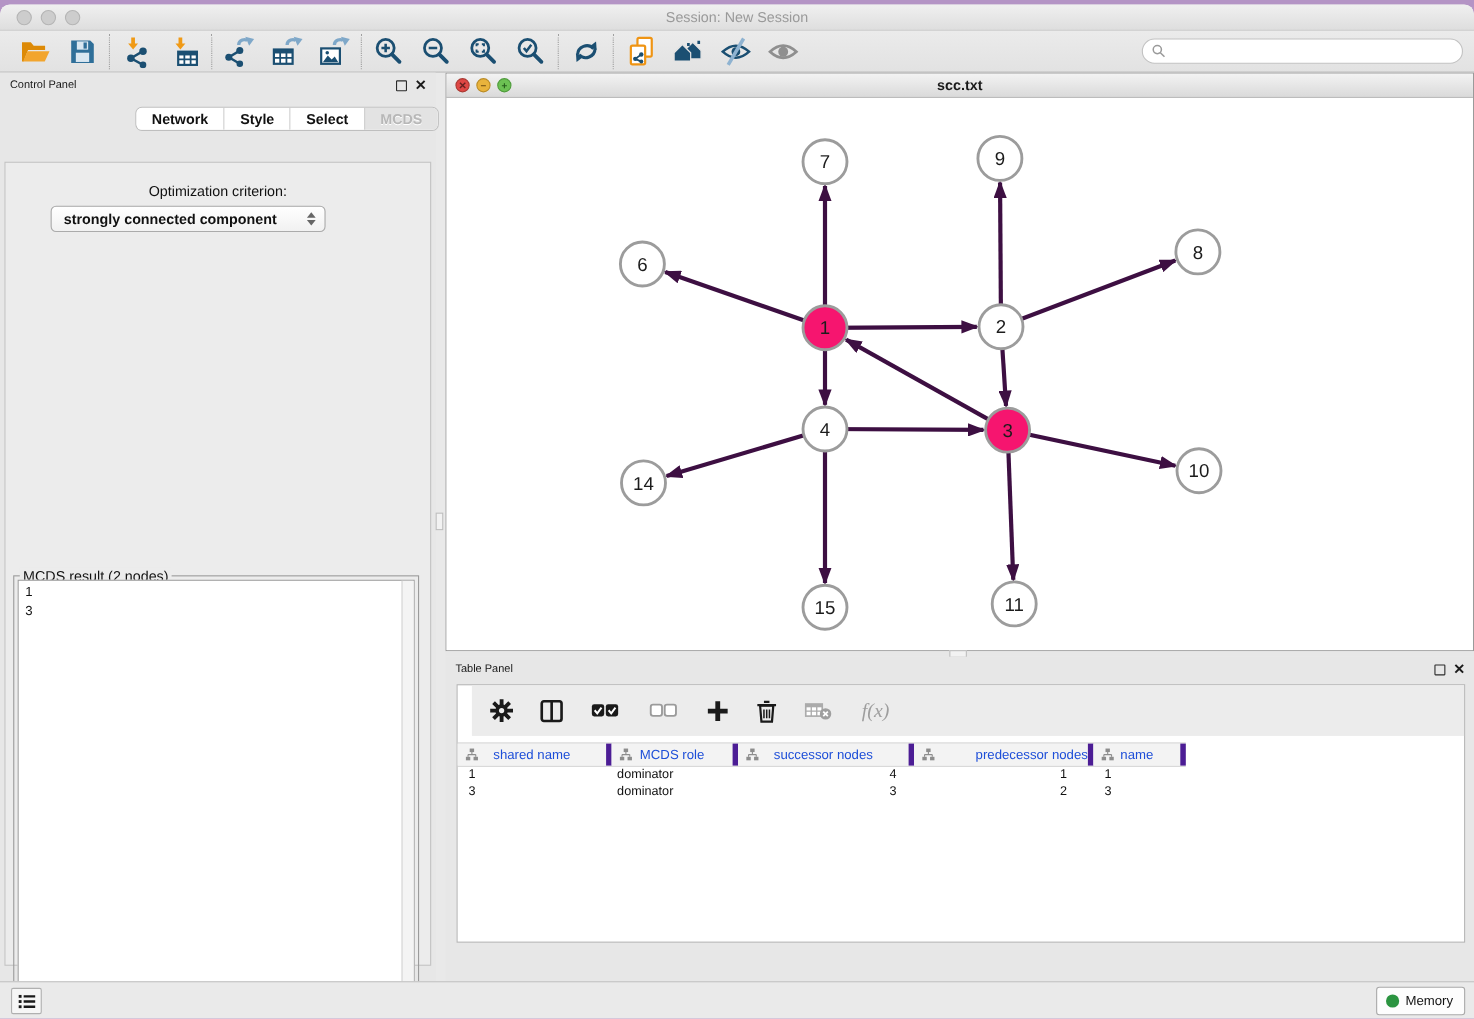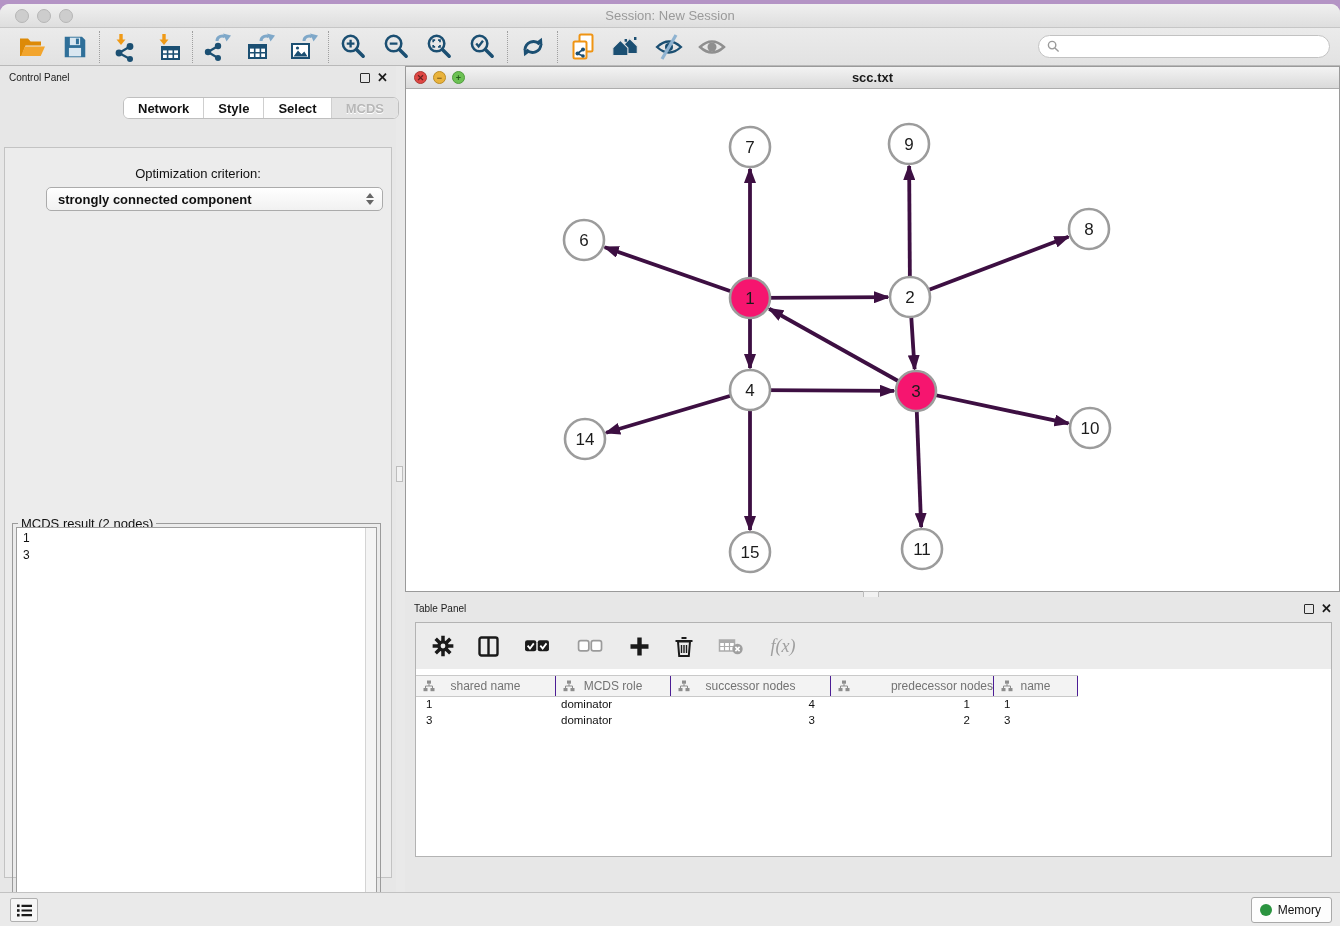--- a/index.html
+++ b/index.html
@@ -39,21 +39,21 @@
               background:#fff; height:22px; width:max-content; }
   .seg-tab { padding:0 14px; font-size:13px; font-weight:bold; color:#111; line-height:21px;
              border-left:1px solid #cfcfcf; background:#fff; cursor:default; }
   .seg-tab:first-child { border-left:none; }
   .seg-tab.active { background:#e3e3e3; color:#b7b7b7; text-shadow:0 1px 0 #fff; }
   #cp-tabs { position:absolute; top:31px; left:78px;margin-left:45px; }
 
   .cp-content { position:absolute; top:53px; left:4px; right:4px; bottom:14px;
                 background:#ececec; border:1px solid #c3c3c3;margin-top:28px; }
   .opt-label { position:absolute; top:18px; left:0; right:0; text-align:center; font-size:13px; color:#111; }
-  .dropdown { position:absolute; top:39px; left:41px; width:337px; height:24px;
+  .dropdown { position:absolute; top:39px; left:41px; width:250px; height:24px;
               background:linear-gradient(#ffffff,#f1f1f1); border:1px solid #ababab; border-radius:5px;
               display:flex; align-items:center; padding:0 8px 0 11px; font-size:13px; font-weight:600; color:#111; }
   .stepper { margin-left:auto; display:flex; flex-direction:column; gap:2px; align-items:center; }
   .tri-up { width:0; height:0; border-left:4px solid transparent; border-right:4px solid transparent; border-bottom:5px solid #666; }
   .tri-dn { width:0; height:0; border-left:4px solid transparent; border-right:4px solid transparent; border-top:5px solid #666; }
   .btn-row { position:absolute; top:71px; left:0; right:0; display:flex; justify-content:center; gap:14px; }
   .aq-btn { height:22px; padding:0 16px; font-size:13px; font-weight:600; color:#111;
             background:linear-gradient(#ffffff,#f0f0f0); border:1px solid #a8a8a8; border-radius:5px; line-height:20px; }
 
   .result-box { position:absolute; left:7px; right:10px; top:375px; height:380px; border:1px solid #9b9b9b; }
@@ -81,28 +81,28 @@
 
   
   .vgrip { position:absolute; top:462px; left:396px; width:7px; height:16px; background:#f2f2f2; border:1px solid #bdbdbd; }
   .hsplit { position:absolute; top:588px; left:405px; width:935px; height:5px; background:#e7e7e7; }
   .hgrip { position:absolute; top:-1px; left:458px; width:16px; height:7px; background:#f2f2f2; border:1px solid #bdbdbd; }
 
   
   .table-panel { position:absolute; top:593px; left:405px; width:935px; bottom:34px; background:#e7e7e7; }
   .tp-container { position:absolute; top:25px; left:10px; width:917px; height:235px;
                   background:#fff; border:1px solid #b3b3b3; }
-  .tp-toolbar { position:absolute; top:0; left:0; right:0; height:46px; background:#ececec;
+  .tp-toolbar { position:absolute; top:0; left:13px; right:0; height:46px; background:#ececec;
                 display:flex; align-items:center; padding-left:14px; gap:19px; }
   .tp-tbtn { width:26px; height:30px; display:flex; align-items:center; justify-content:center; }
   .fx { font-family:"Liberation Serif", serif; font-style:italic; font-size:18px; color:#9e9e9e; }
   .t-head { position:absolute; top:52px; left:0; display:flex; height:22px;
             border-top:1px solid #c9c9c9; border-bottom:1px solid #c9c9c9; }
-  .th { position:relative; height:20px; background:#f3f3f3; border-right:1px solid #4c1d95;
-        display:flex; align-items:center; justify-content:center; font-size:12px; color:#737373; }
+  .th { position:relative; height:20px; background:#f3f3f3; border-right:5px solid #4c1d95;
+        display:flex; align-items:center; justify-content:center; font-size:12px; color:#1d4ed8; }
   .th .tree-wrap { position:absolute; left:7px; top:4px; }
   .t-body { position:absolute; top:75px; left:0; right:0; }
   .tr { display:flex; height:16px; font-size:11.5px; color:#111; }
   .td { overflow:hidden; white-space:nowrap; }
   .td.a-left  { padding-left:10px; text-align:left; }
   .td.c2 { padding-left:5px; }
   .td.a-right3 { padding-right:16px; text-align:right; }
   .td.a-right4 { padding-right:24px; text-align:right; }
   #tp-tabs { position:absolute; bottom:6px; left:50%; transform:translateX(-50%); }
 

